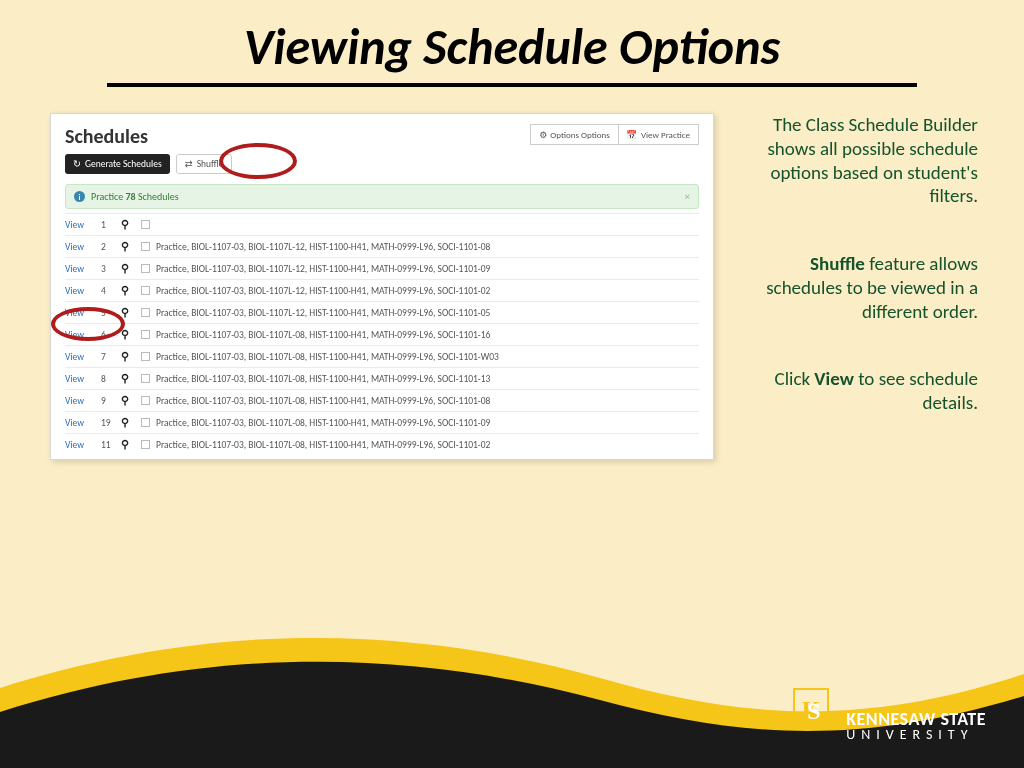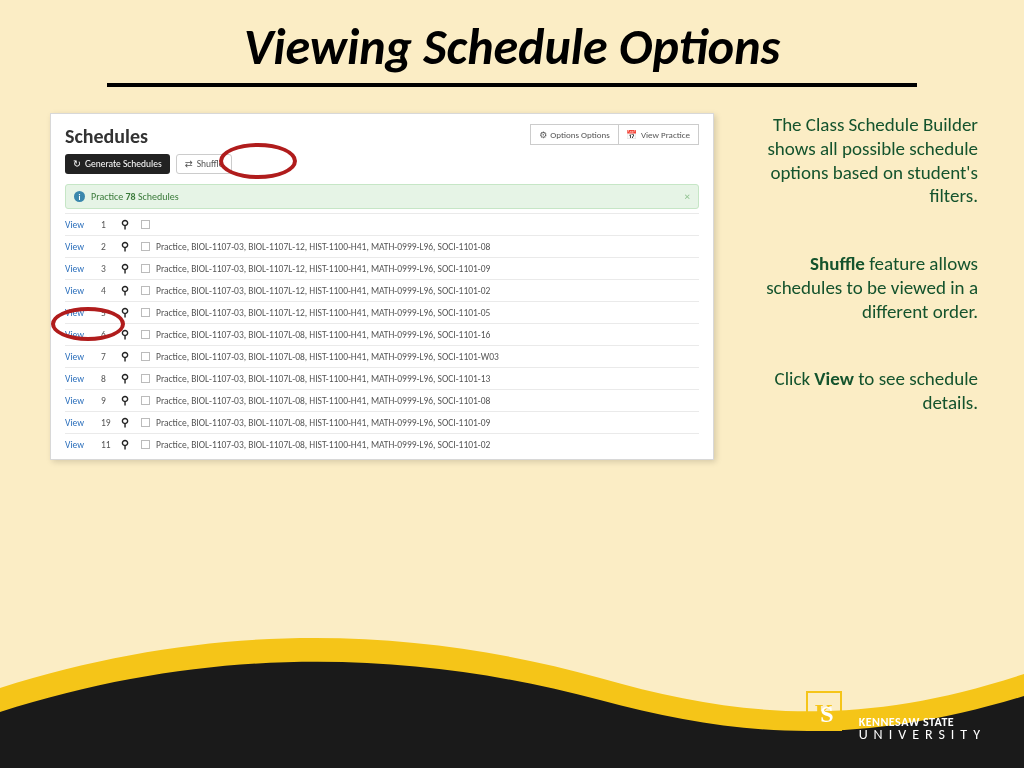--- a/index.html
+++ b/index.html
@@ -179,21 +179,21 @@
     align-items: center;
     gap: 12px;
     color: #fff;
   }
   .ks-logo {
     width: 46px; height: 46px;
     position: relative;
   }
   .ks-logo svg { width: 100%; height: 100%; }
   .uni-text { line-height: 1.0; }
-  .uni-name { font-size: 12px; font-weight: 700; letter-spacing: 0.5px; margin-top: 37px; }
+  .uni-name { font-size: 18px; font-weight: 700; letter-spacing: 0.5px; margin-top: 37px; }
   .uni-sub { font-size: 14px; letter-spacing: 6px; font-weight: 400; }
 </style>
 </head>
 <body>
 
 <h1 class="slide-title">Viewing Schedule Options</h1>
 <div class="title-underline"></div>
 
 <div class="content-area">
   <div class="screenshot-panel">

